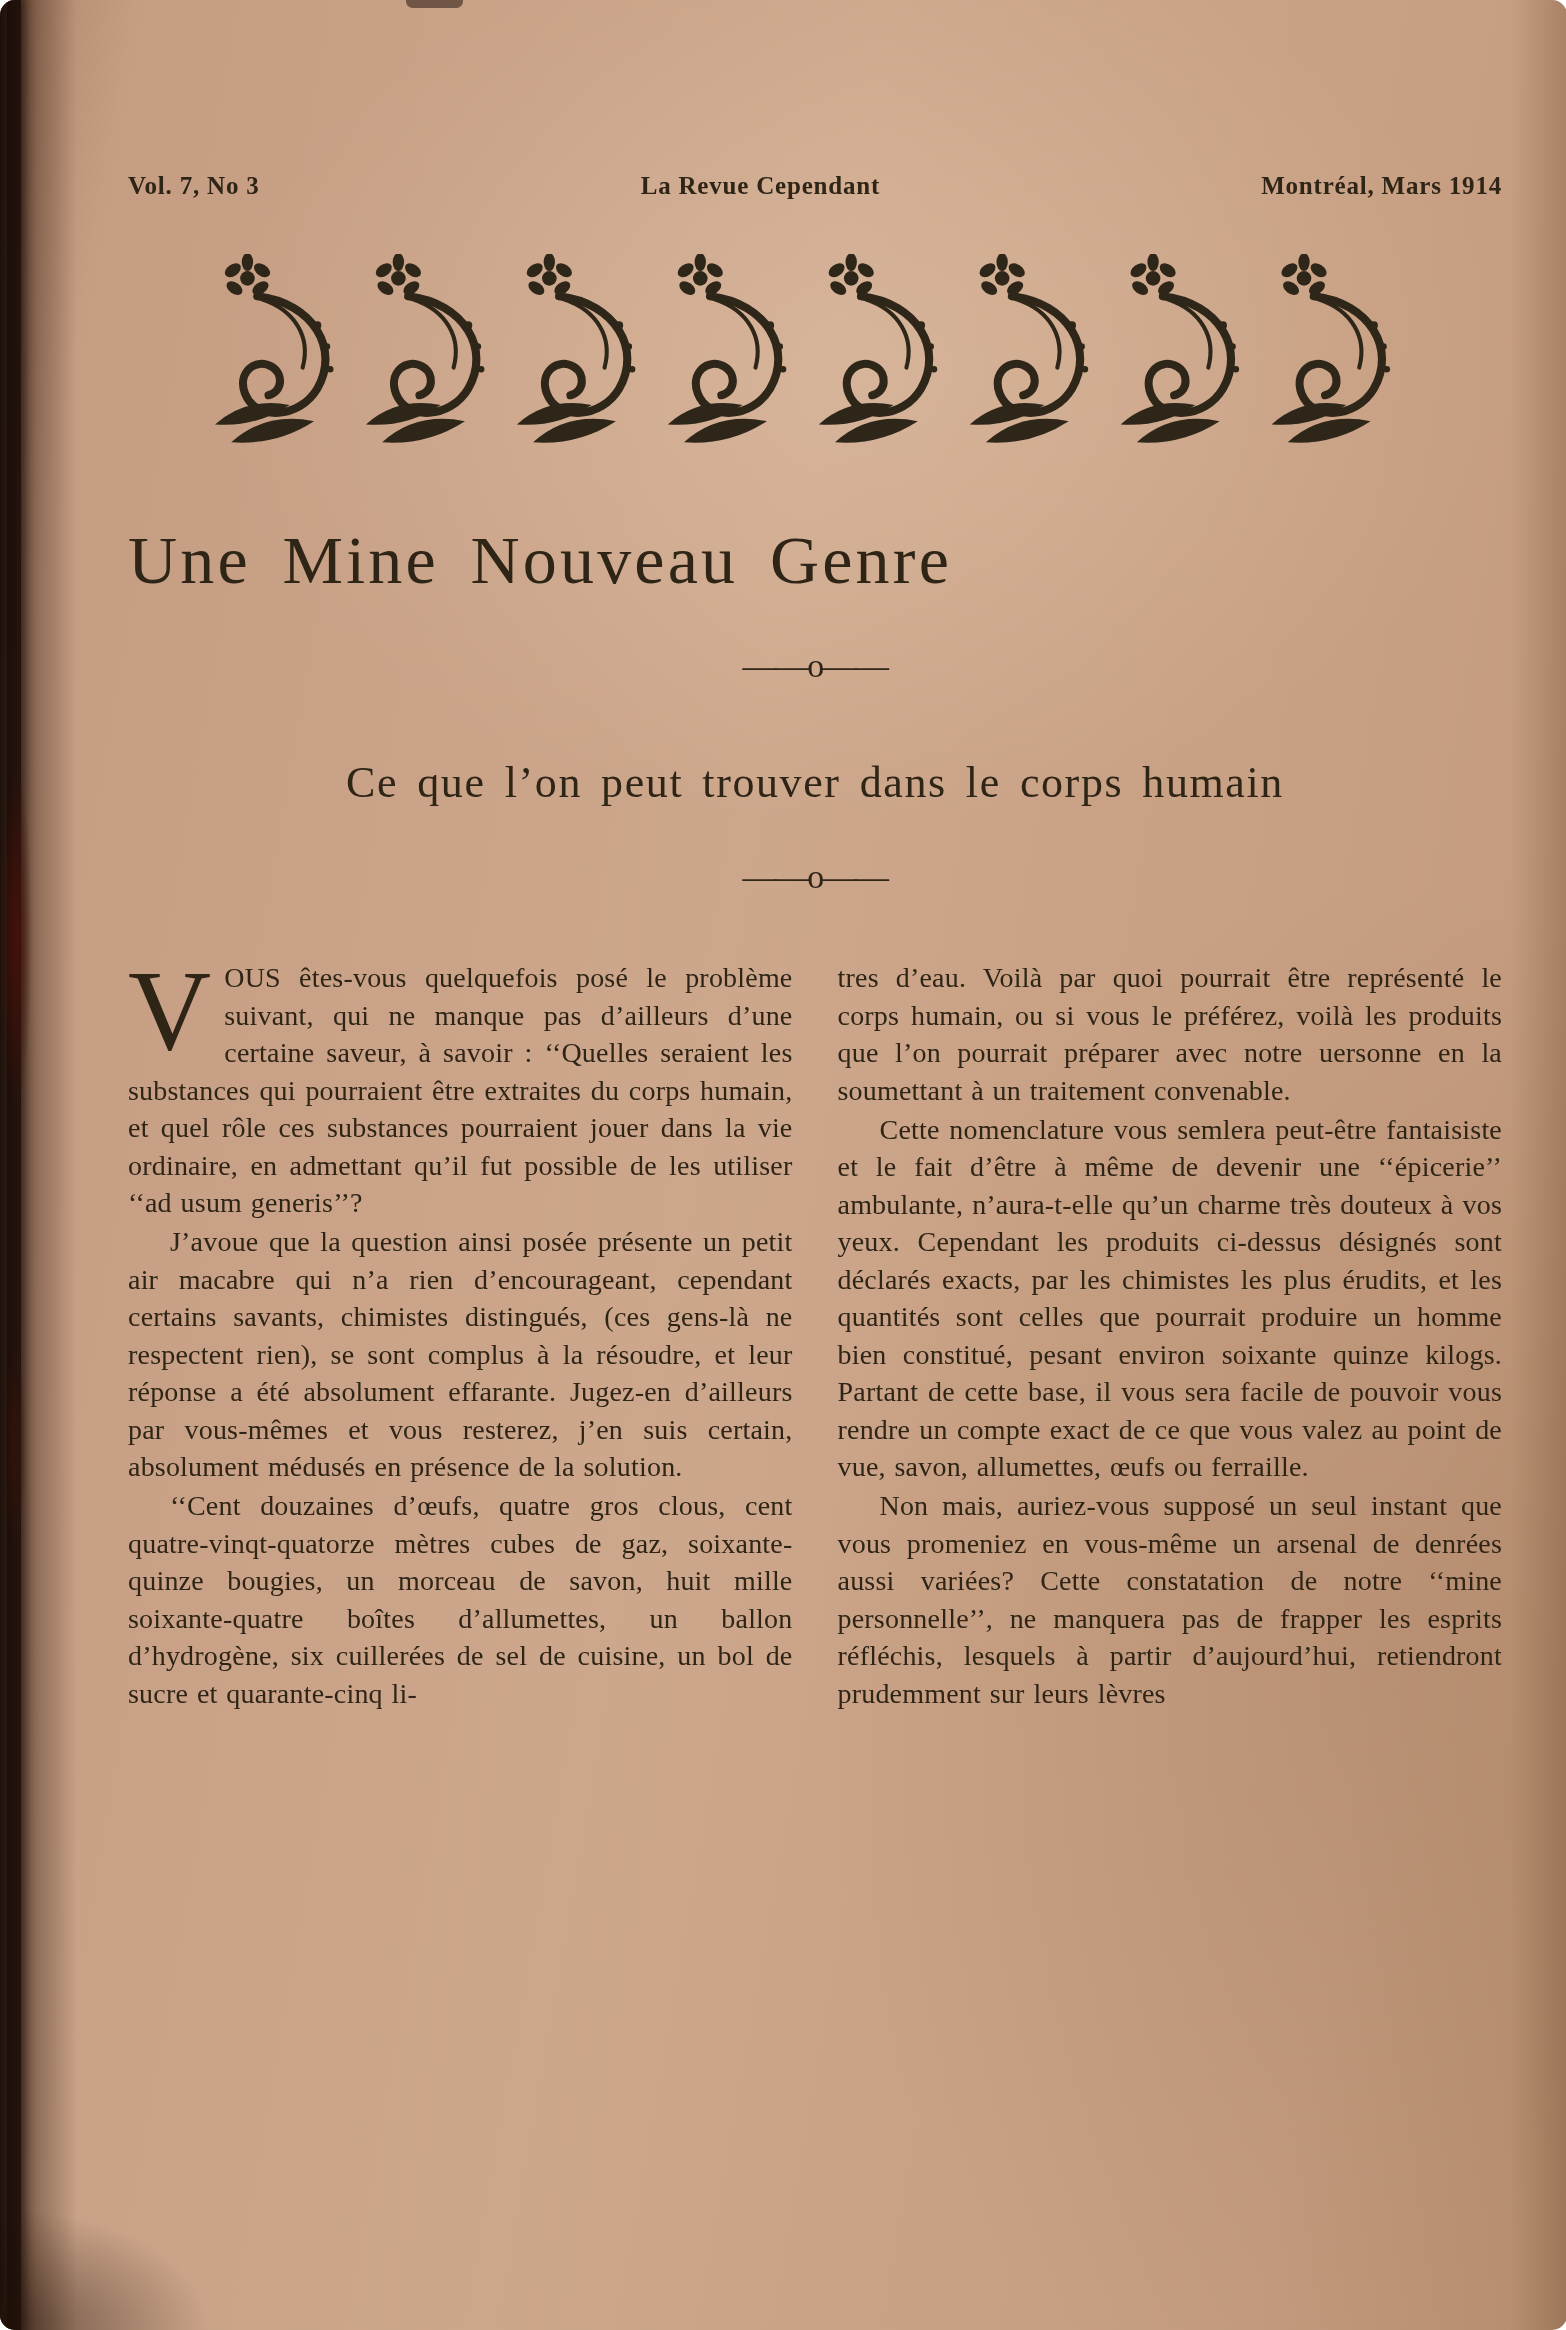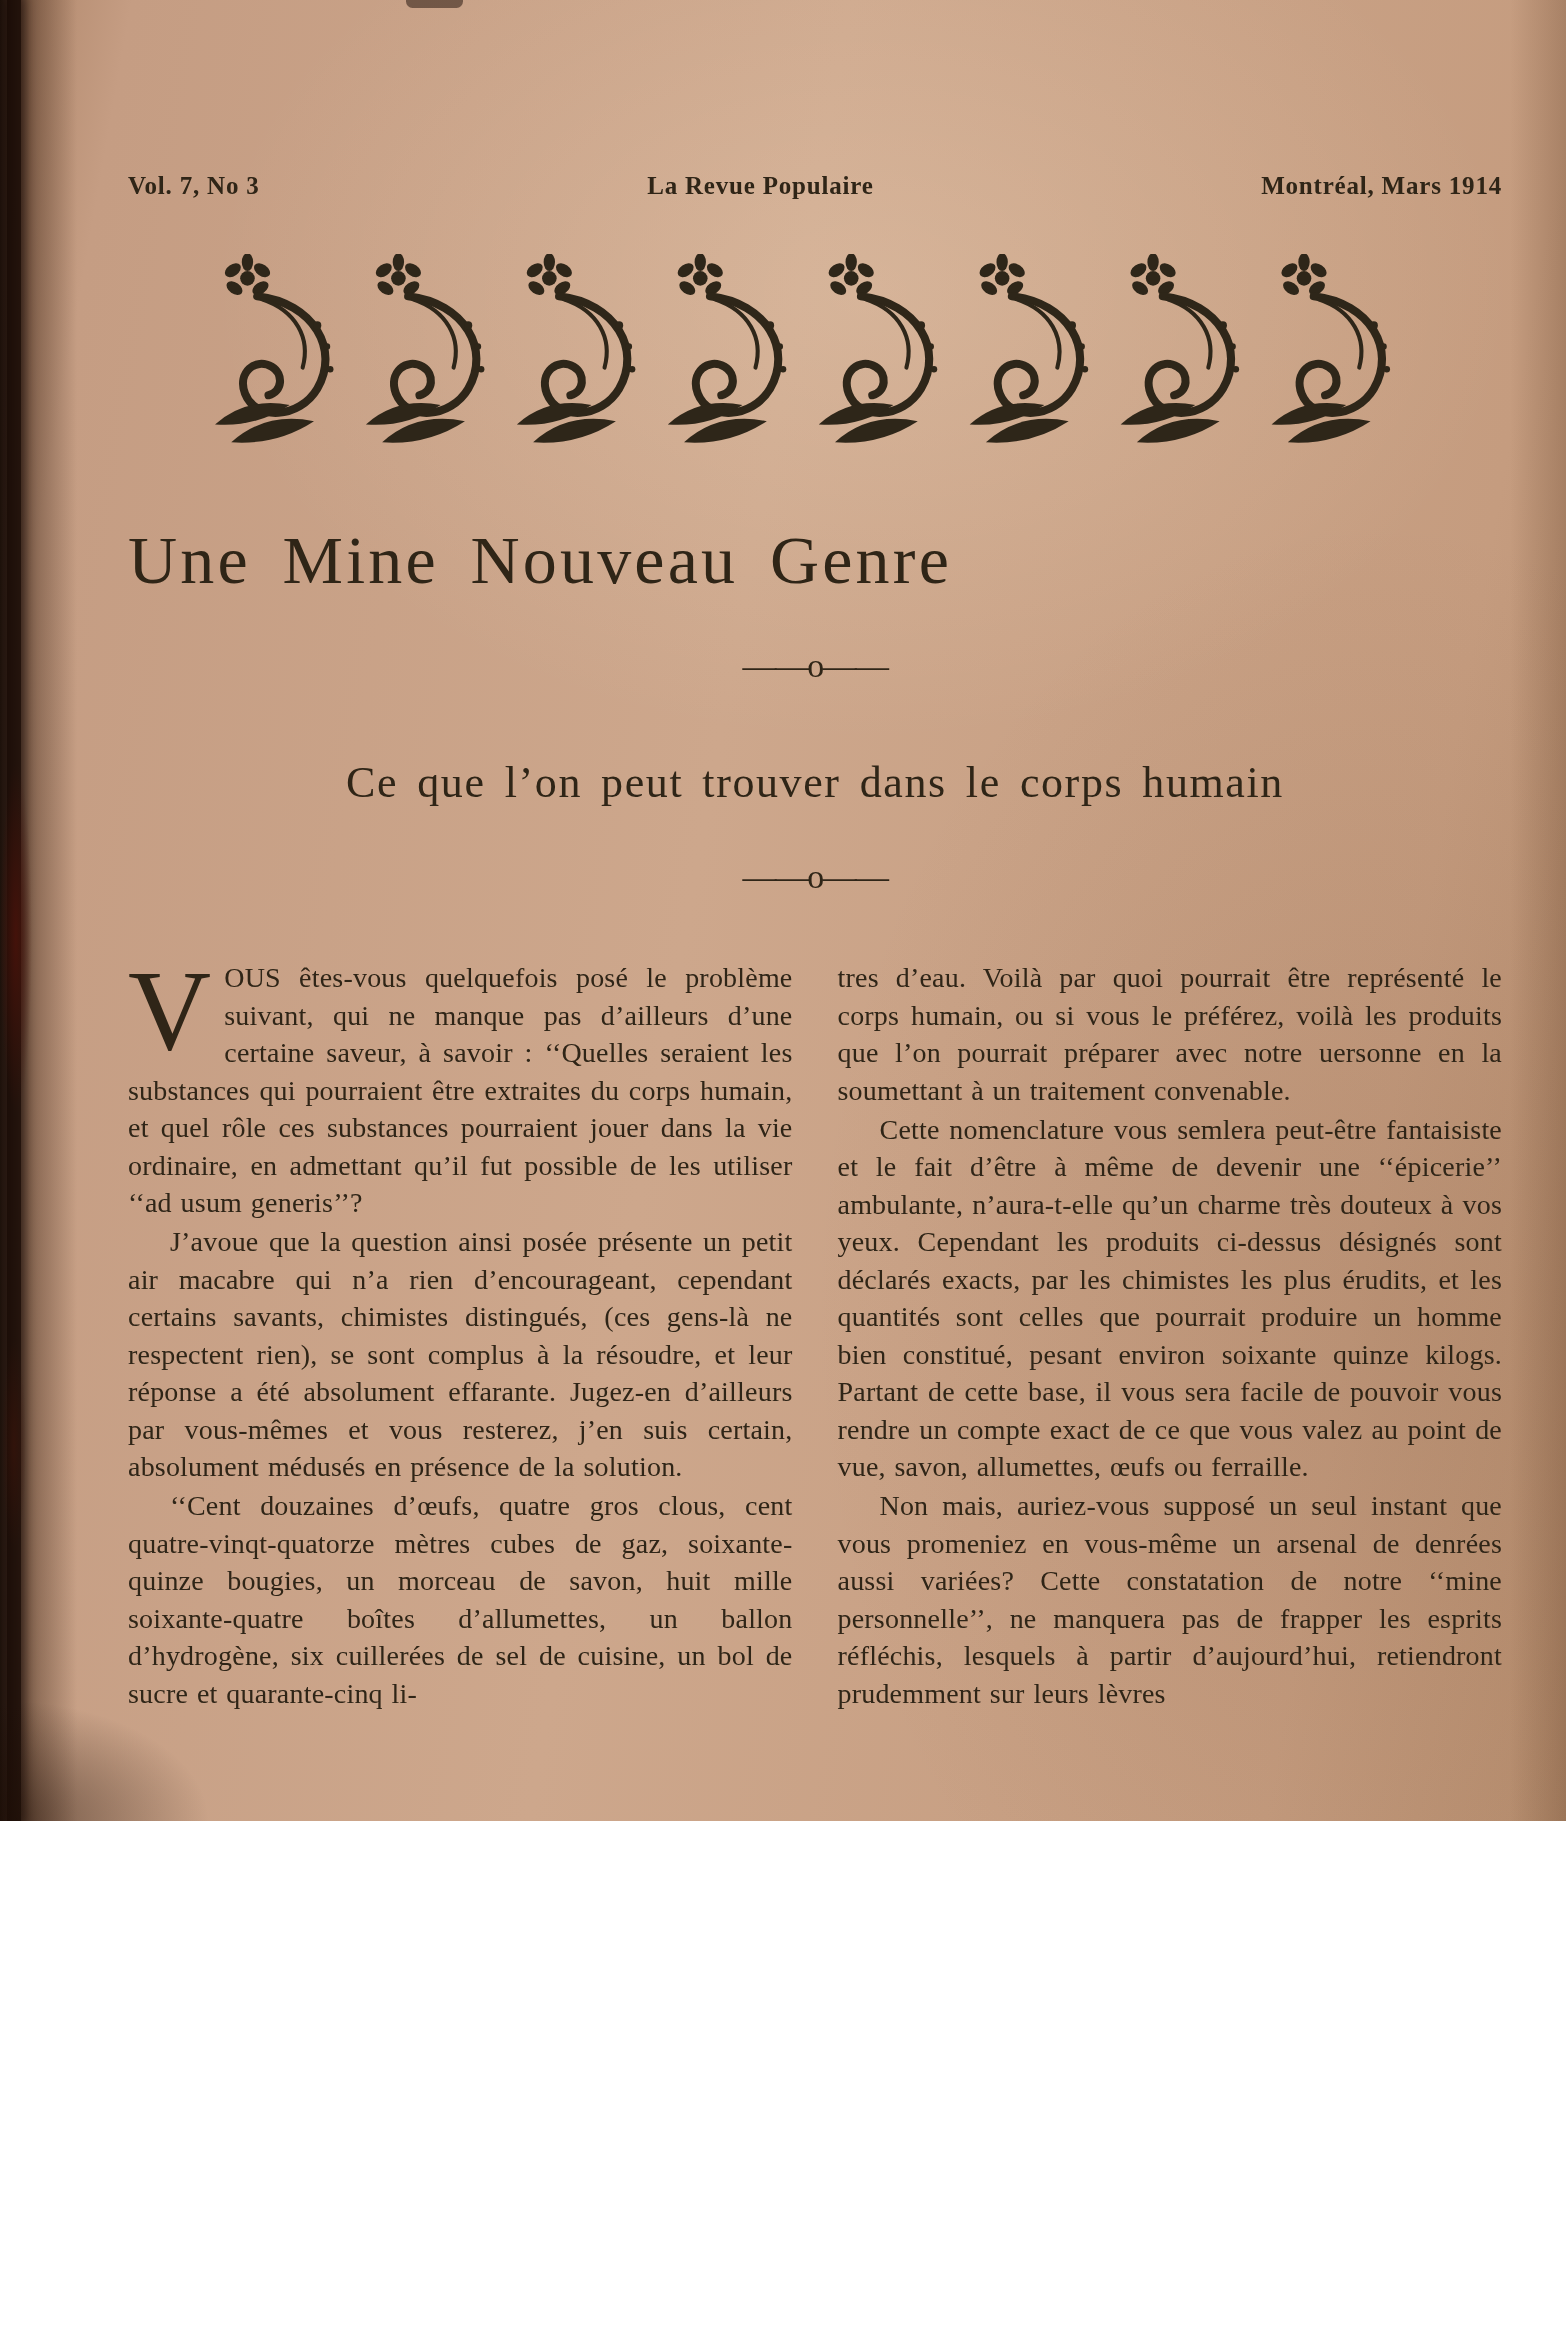--- a/index.html
+++ b/index.html
@@ -3,27 +3,28 @@
 <meta charset="utf-8">
 <style>
   html, body { margin: 0; padding: 0; }
   body {
     width: 1567px; height: 2330px;
     font-family: "Liberation Serif", serif;
     overflow: hidden;
   }
   .page {
     position: relative;
-    width: 1567px; height: 1821px;
+    width: 1567px; height: 2330px;
     overflow: hidden;
     color: #2f2517;
     background:
       radial-gradient(1055px 730px at 55% 16%, rgba(255,236,210,0.20), rgba(255,236,210,0) 62%),
       radial-gradient(812px 1136px at 88% 72%, rgba(110,72,45,0.14), rgba(110,72,45,0) 70%),
       linear-gradient(100deg, #ad8468 0%, #c59d83 7%, #cda78c 45%, #c59c7f 84%, #b78e6f 100%);
+    border-radius: 15px;
   }
   
   .gutter-shadow {
     position: absolute; left: 0; top: 0; width: 77px; height: 100%;
     background: linear-gradient(90deg, rgba(18,9,4,0.92) 0%, rgba(52,28,14,0.45) 38%, rgba(52,28,14,0.0) 100%);
   }
   .gutter-strip {
     position: absolute; left: 6.5px; top: 0; width: 14px; height: 100%;
     background: rgba(22,8,4,0.82);
     box-shadow: 0 0 11.4px 4.9px rgba(22,8,4,0.55);
@@ -130,21 +131,21 @@
   <div class="gutter-blotch"></div>
   <div class="gutter-blotch2"></div>
   <div class="corner-shadow"></div>
   <div class="right-shade"></div>
   <div class="top-sliver"></div>
 
   <div class="content">
 
     <div class="masthead">
       <span class="vol">Vol. 7, No 3</span>
-      <span class="mag">La Revue Populaire</span>
+      <span class="mag">La Revue Cependant</span>
       <span class="issue">Montréal, Mars 1914</span>
     </div>
 
     <div class="ornament-wrap">
       <svg class="ornament" viewBox="0 0 1480 260" width="1201" height="211" aria-hidden="true">
         <defs>
           <g id="motif">
             <g fill="#2e2619">
               <circle cx="40" cy="30" r="9"></circle>
               <ellipse cx="40" cy="10" rx="7" ry="11"></ellipse>

